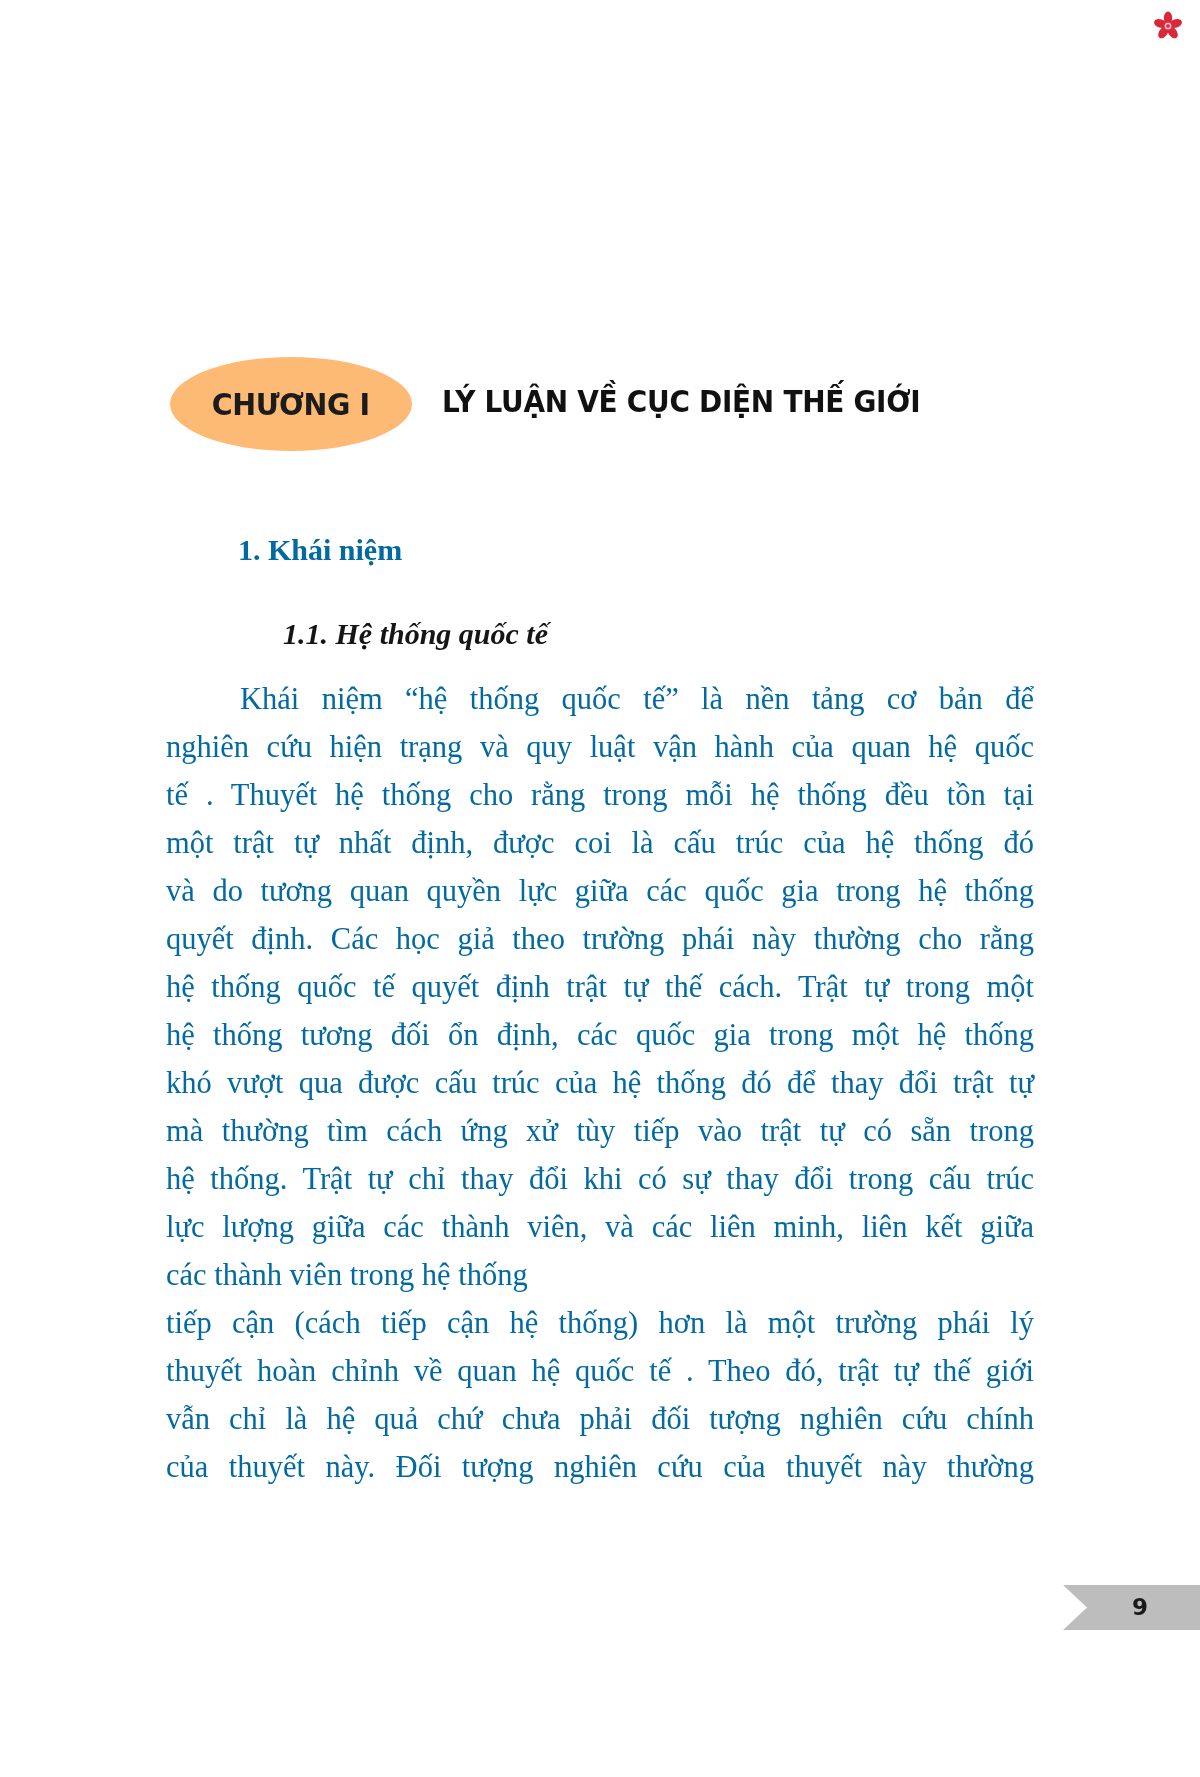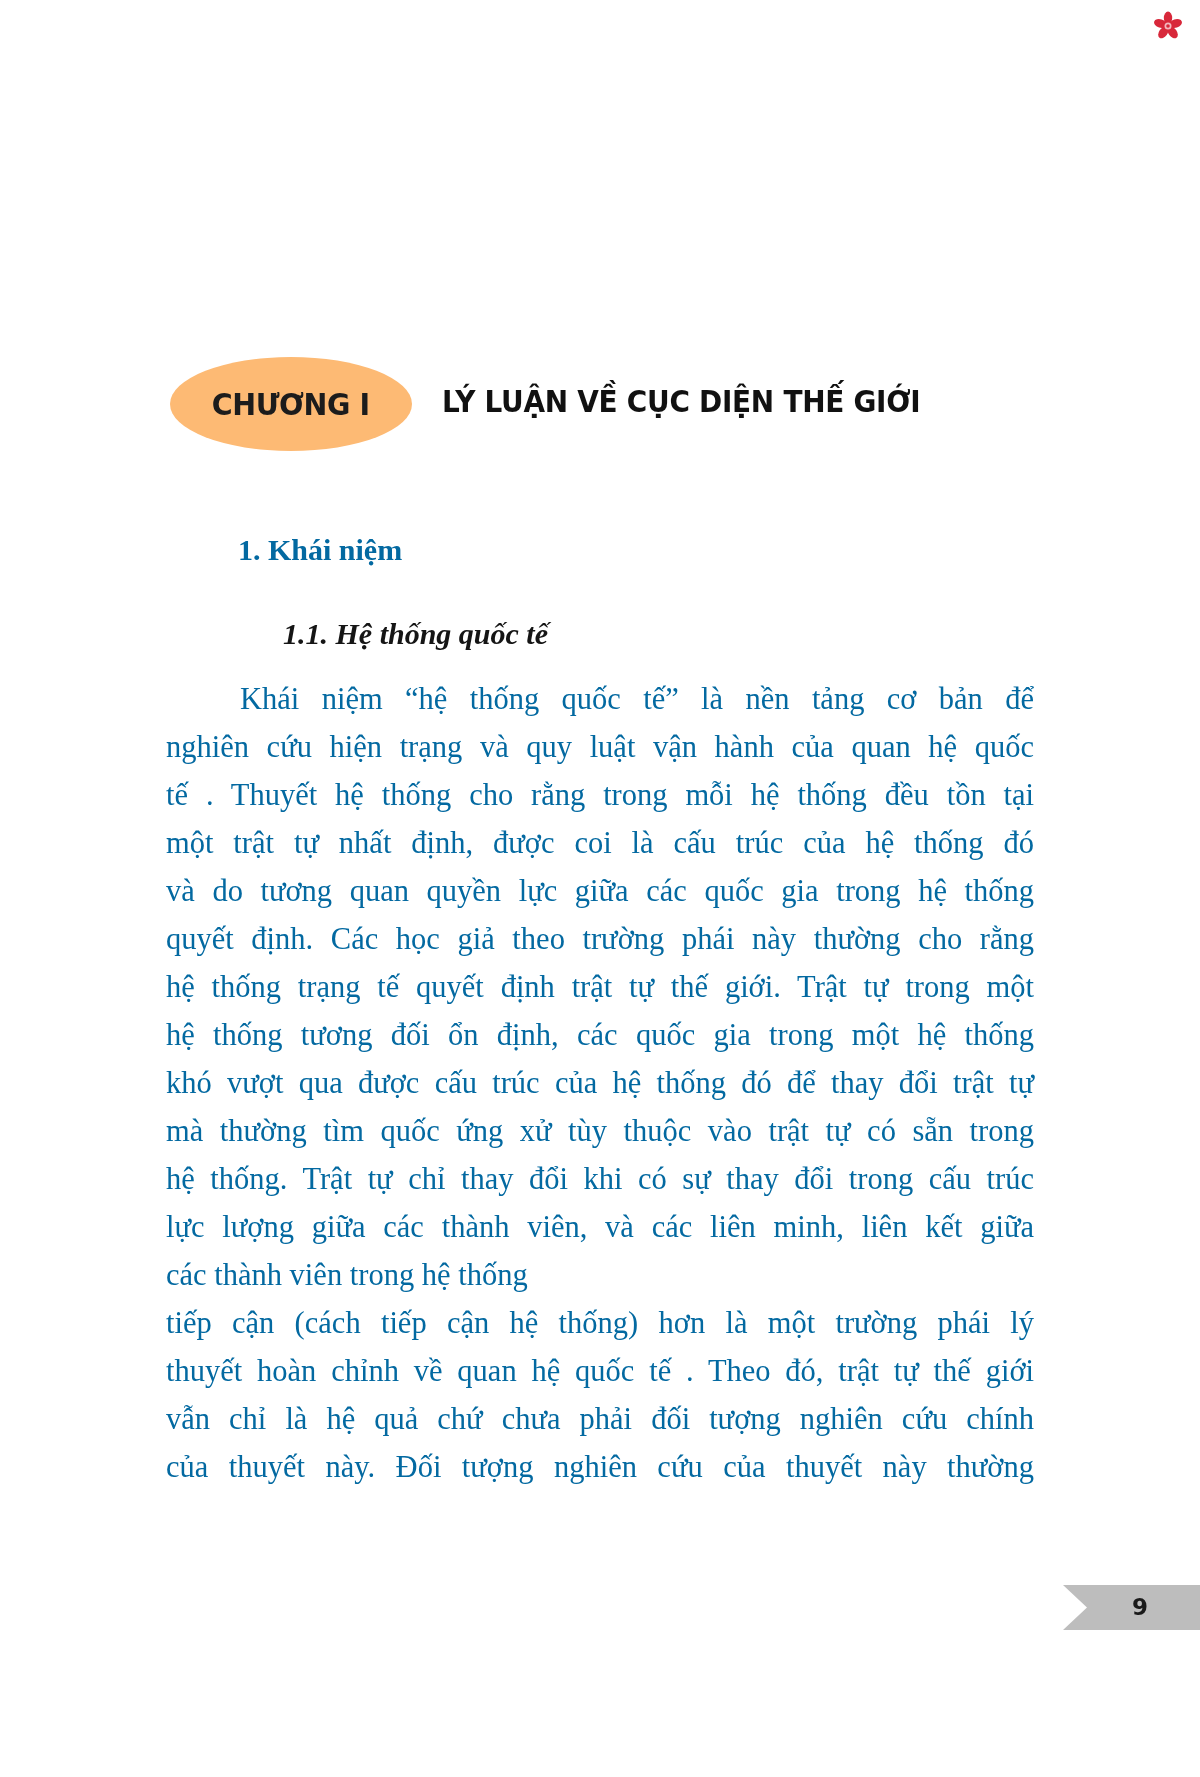--- a/index.html
+++ b/index.html
@@ -158,24 +158,24 @@
 <div class="section-heading">1. Khái niệm</div>
 <div class="subsection-heading">1.1. Hệ thống quốc tế</div>
 
 <div class="body-text">
   <div class="line indent">Khái niệm “hệ thống quốc tế” là nền tảng cơ bản để</div>
   <div class="line">nghiên cứu hiện trạng và quy luật vận hành của quan hệ quốc</div>
   <div class="line">tế . Thuyết hệ thống cho rằng trong mỗi hệ thống đều tồn tại</div>
   <div class="line">một trật tự nhất định, được coi là cấu trúc của hệ thống đó</div>
   <div class="line">và do tương quan quyền lực giữa các quốc gia trong hệ thống</div>
   <div class="line">quyết định. Các học giả theo trường phái này thường cho rằng</div>
-  <div class="line">hệ thống trạng tế quyết định trật tự thế giới. Trật tự trong một</div>
+  <div class="line">hệ thống quốc tế quyết định trật tự thế cách. Trật tự trong một</div>
   <div class="line">hệ thống tương đối ổn định, các quốc gia trong một hệ thống</div>
   <div class="line">khó vượt qua được cấu trúc của hệ thống đó để thay đổi trật tự</div>
-  <div class="line">mà thường tìm quốc ứng xử tùy thuộc vào trật tự có sẵn trong</div>
+  <div class="line">mà thường tìm cách ứng xử tùy tiếp vào trật tự có sẵn trong</div>
   <div class="line">hệ thống. Trật tự chỉ thay đổi khi có sự thay đổi trong cấu trúc</div>
   <div class="line">lực lượng giữa các thành viên, và các liên minh, liên kết giữa</div>
   <div class="line last">các thành viên trong hệ thống</div>
   <div class="line">tiếp cận (cách tiếp cận hệ thống) hơn là một trường phái lý</div>
   <div class="line">thuyết hoàn chỉnh về quan hệ quốc tế . Theo đó, trật tự thế giới</div>
   <div class="line">vẫn chỉ là hệ quả chứ chưa phải đối tượng nghiên cứu chính</div>
   <div class="line">của thuyết này. Đối tượng nghiên cứu của thuyết này thường</div>
 </div>
 
 <div class="page-tag">

